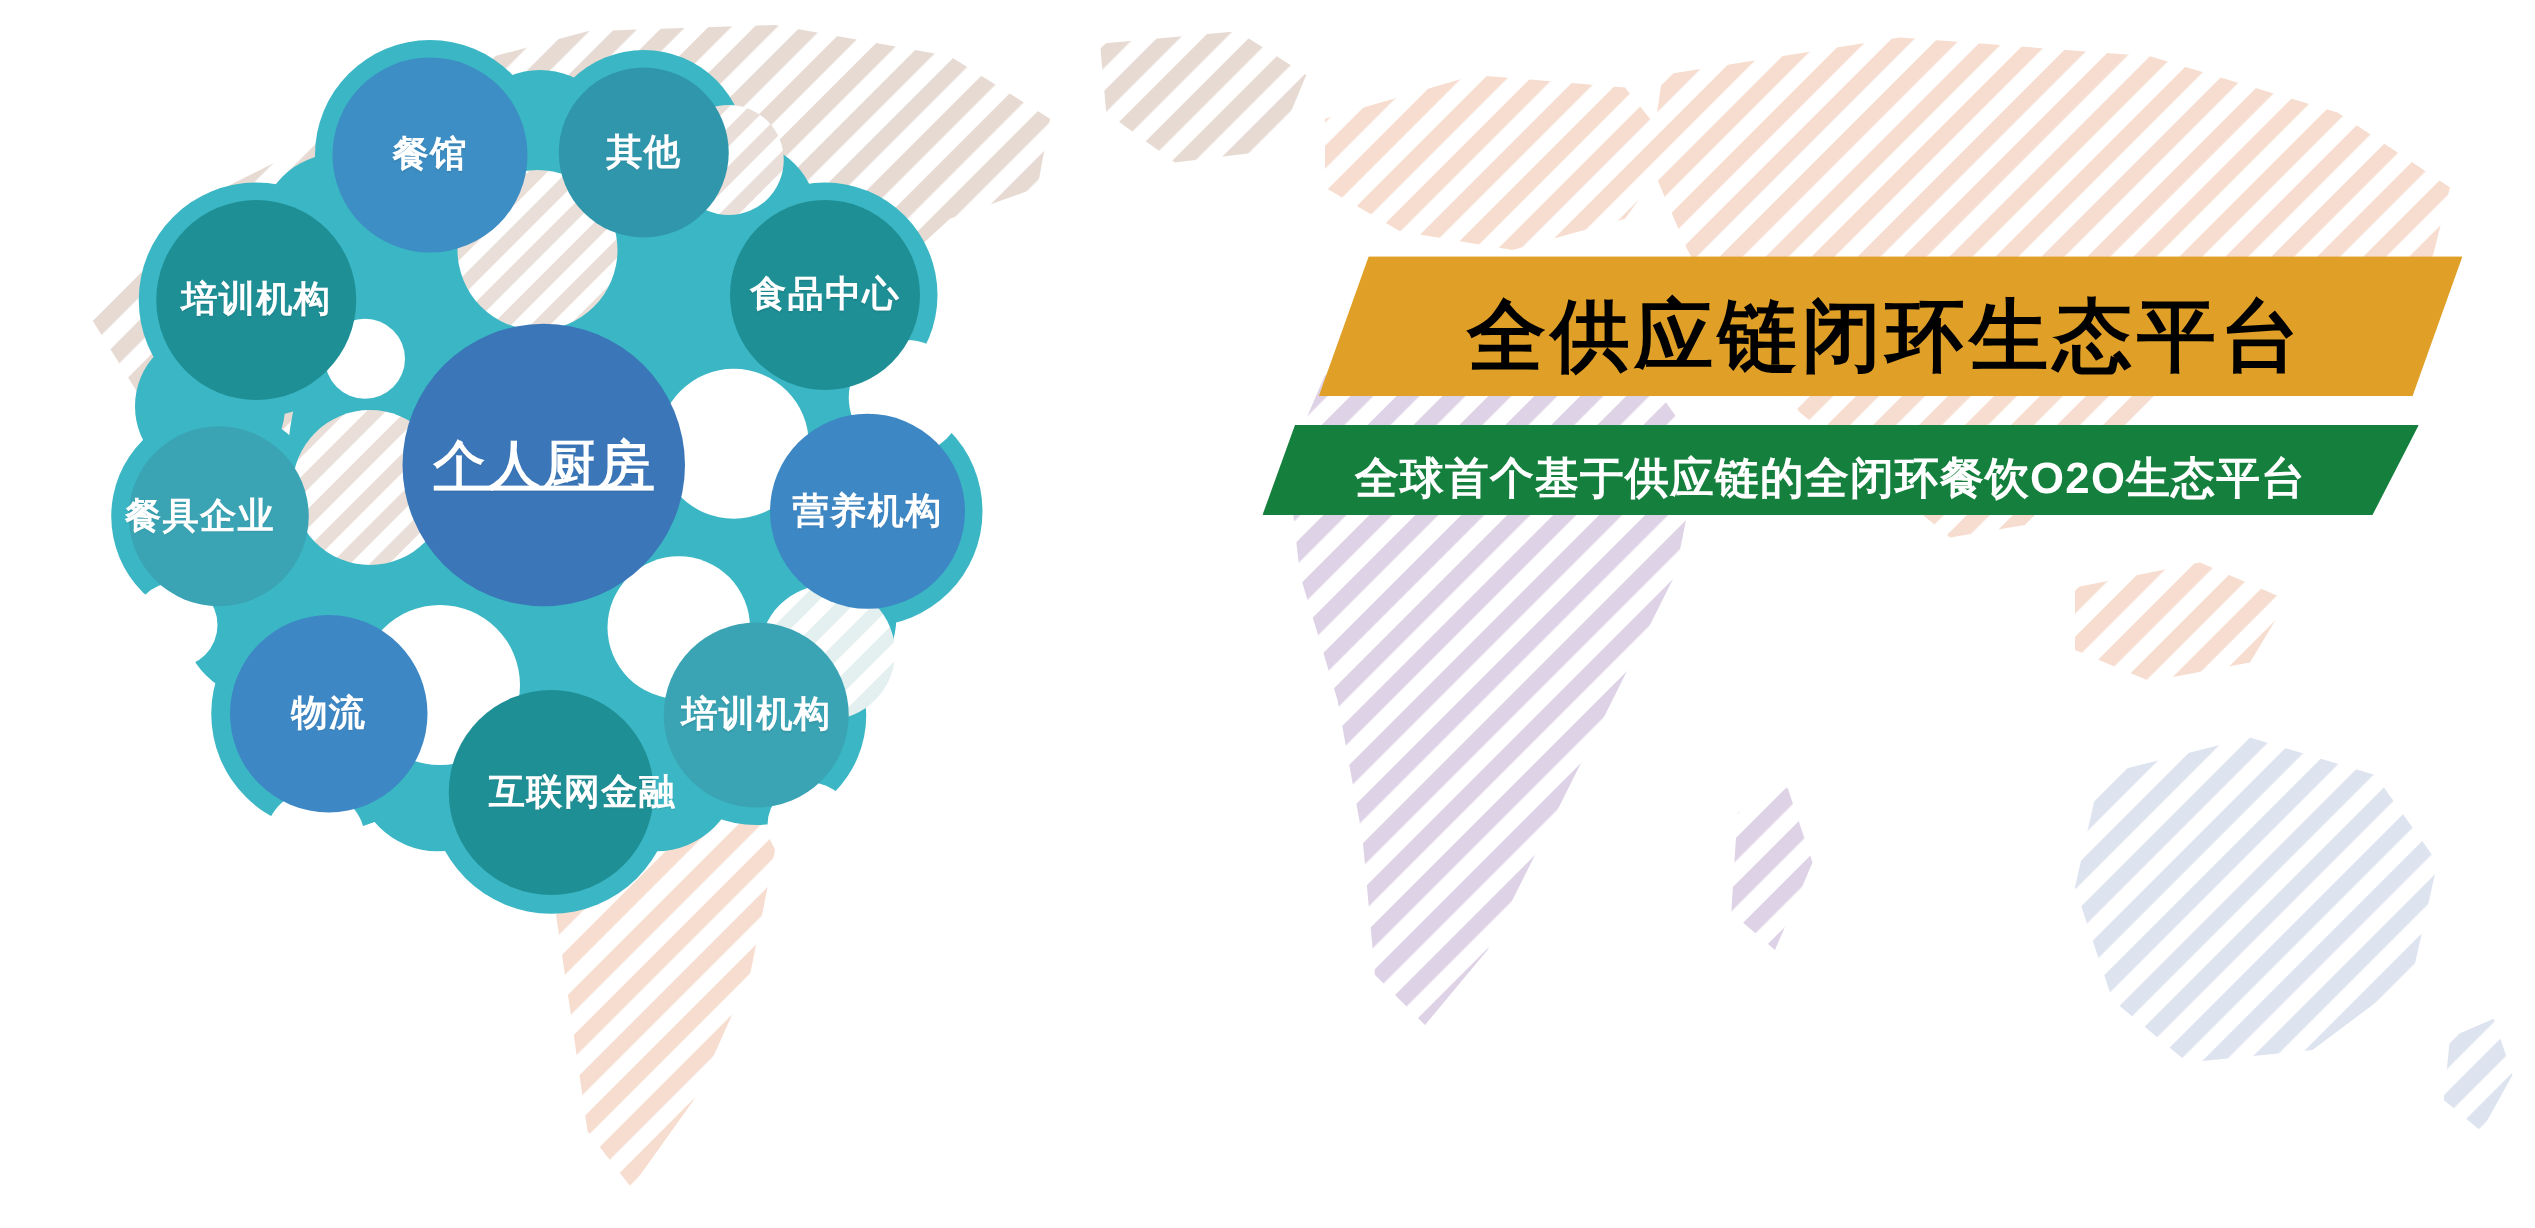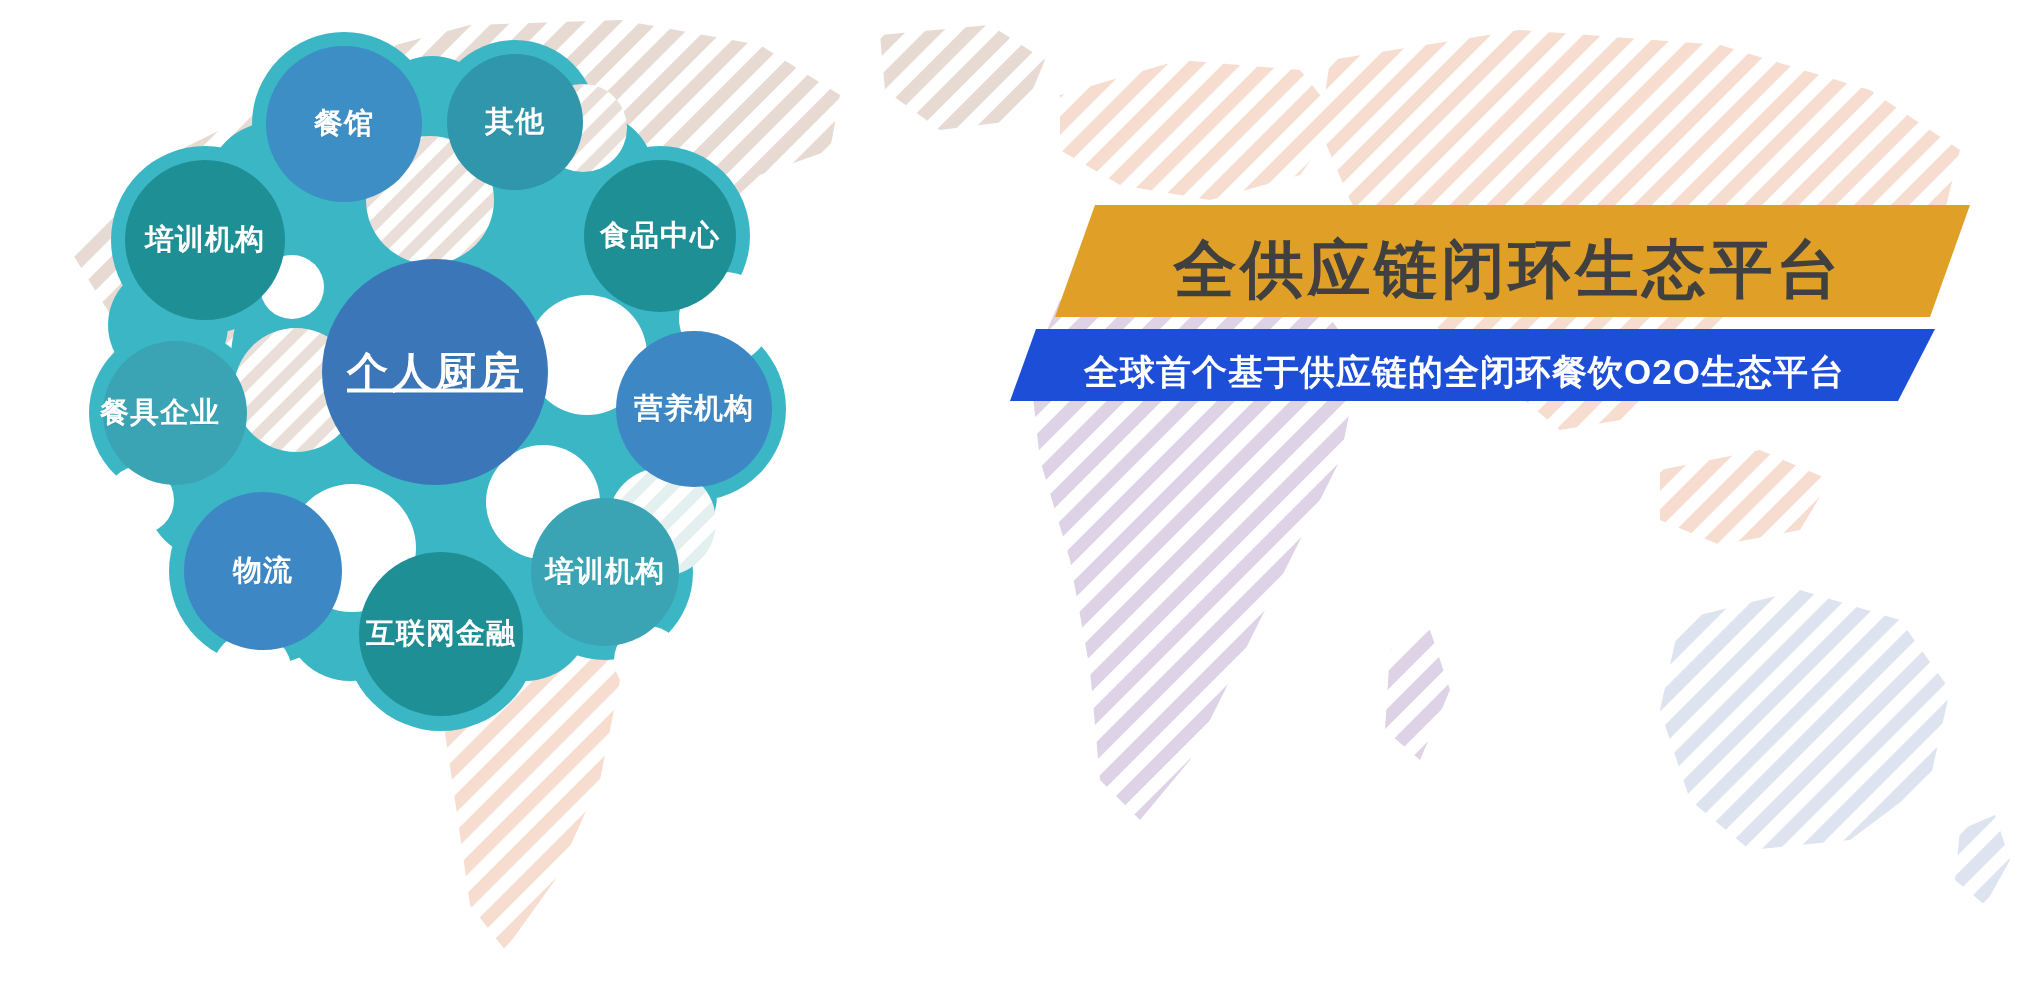--- a/index.html
+++ b/index.html
@@ -23,28 +23,28 @@
     position:absolute;left:1000px;top:0;width:1028px;height:982px;
   }
   .banner-main{
     position:absolute;left:55px;top:205px;width:915px;height:112px;
     background:#e0a027;
     -webkit-clip-path:polygon(40px 0,915px 0,875px 112px,0 112px);
     clip-path:polygon(40px 0,915px 0,875px 112px,0 112px);
     display:flex;align-items:center;justify-content:center;
   }
   .banner-main .txt{
-    color:#404040;font-size:63px;font-weight:bold;letter-spacing:4px;
+    color:#000000;font-size:63px;font-weight:bold;letter-spacing:4px;
     line-height:1;white-space:nowrap;
     transform:translateX(-4px);
     margin-top:16px;
   }
   .banner-sub{
-    position:absolute;left:10px;top:329px;width:925px;height:85px;
-    background:#1d4ed8;
+    position:absolute;left:10px;top:340px;width:925px;height:85px;
+    background:#15803d;
     -webkit-clip-path:polygon(26px 0,925px 0,888px 72px,0 72px);
     clip-path:polygon(26px 0,925px 0,888px 72px,0 72px);
     display:flex;align-items:center;justify-content:center;
   }
   .banner-sub .txt{
     color:#ffffff;font-size:35px;font-weight:bold;letter-spacing:1px;
     line-height:1;white-space:nowrap;transform:translateX(-8px);
   }
   .body-lines{
     position:absolute;left:0px;top:452px;width:950px;
@@ -197,21 +197,21 @@
     <circle cx="435" cy="372" r="113" fill="#3a76b8"></circle>
   </svg>
 
   <div class="clabel center" style="left:435px;top:372px;text-decoration:underline;">个人厨房</div>
 
   <div class="clabel petal" style="left:344px;top:124px;">餐馆</div>
   <div class="clabel petal" style="left:515px;top:122px;">其他</div>
   <div class="clabel petal" style="left:660px;top:236px;">食品中心</div>
   <div class="clabel petal" style="left:694px;top:409px;">营养机构</div>
   <div class="clabel petal" style="left:605px;top:572px;">培训机构</div>
-  <div class="clabel petal" style="left:441px;top:634px;">互联网金融</div>
+  <div class="clabel petal" style="left:466px;top:634px;">互联网金融</div>
   <div class="clabel petal" style="left:263px;top:571px;">物流</div>
   <div class="clabel petal" style="left:160px;top:413px;">餐具企业</div>
   <div class="clabel petal" style="left:205px;top:240px;">培训机构</div>
 
   <div class="right-panel">
 
     <div class="banner-main">
       <span class="txt">全供应链闭环生态平台</span>
     </div>
 

